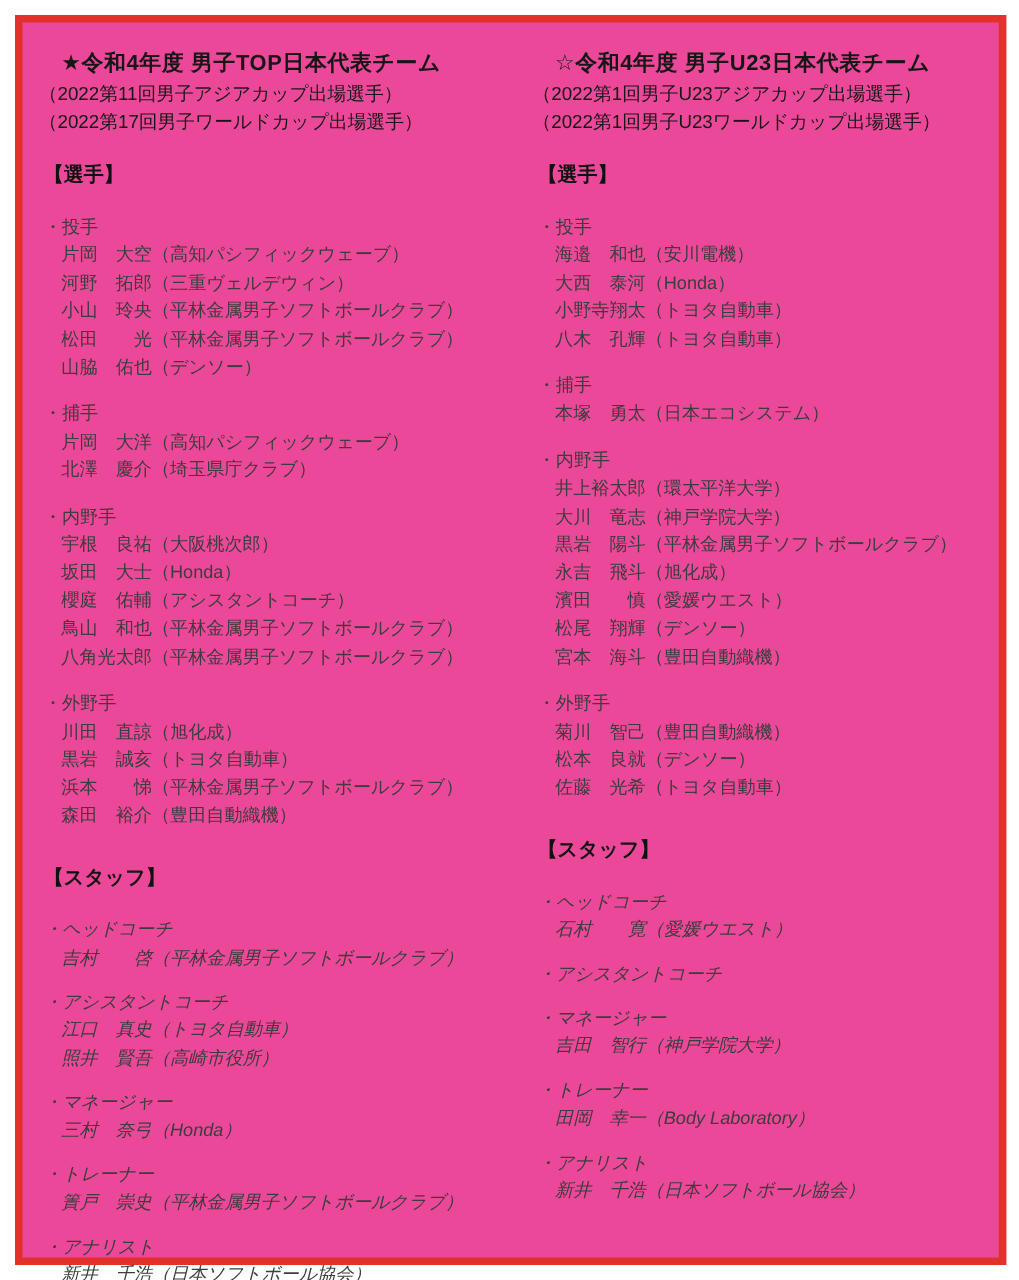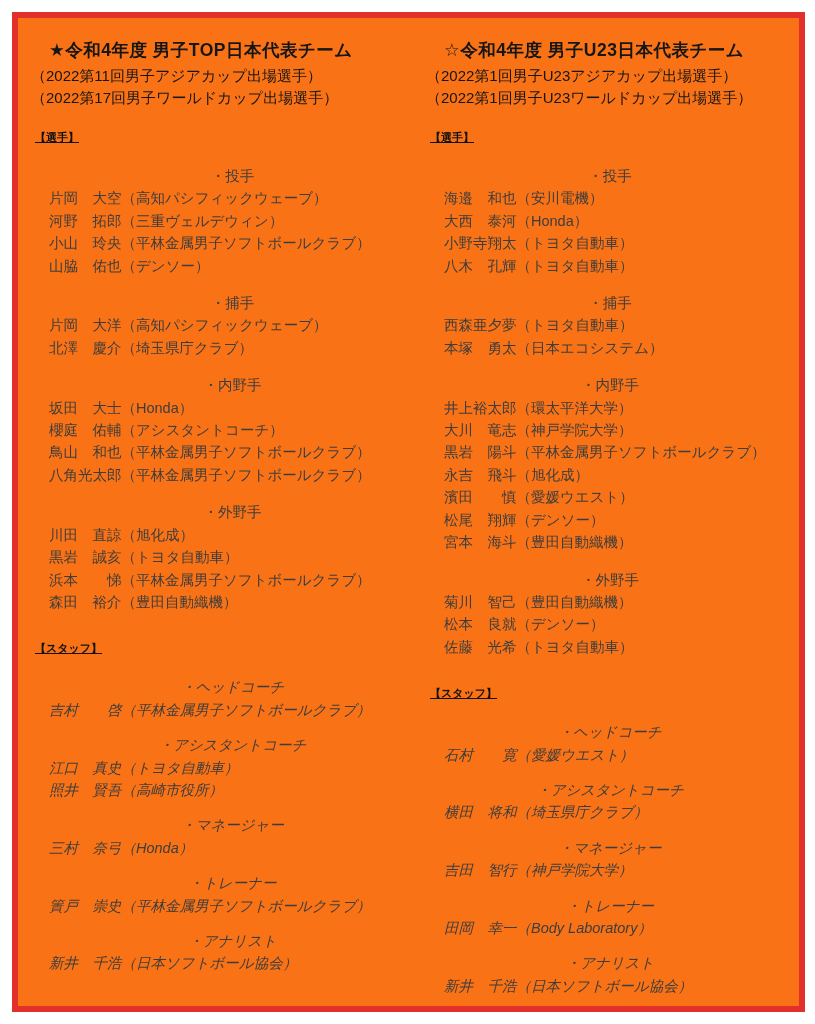--- a/index.html
+++ b/index.html
@@ -15,21 +15,21 @@
     overflow: hidden;
   }
   .page-frame {
     position: absolute;
     left: 12px;
     top: 12px;
     width: 793px;
     height: 1000px;
     box-sizing: border-box;
     border: 6px solid #e2302b;
-    background: #f97316;
+    background: #ec4899;
   }
   .columns {
     display: flex;
     flex-direction: row;
     padding: 20px 6px 0 17px;
   }
   .team-column {
     box-sizing: border-box;
   }
   .team-column.left  { width: 395px; }
@@ -44,43 +44,41 @@
   }
   .team-subtitle {
     font-size: 15px;
     font-weight: 400;
     color: #161616;
     line-height: 21.5px;
     white-space: nowrap;
     margin-left: -4px;
   }
   .section-heading {
-    font-size: 11px;
+    font-size: 16px;
     font-weight: 700;
     color: #111111;
     margin-top: 22px;
     margin-bottom: 20px;
-    text-decoration: underline;
   }
   .section-heading.staff {
     margin-top: 28px;
   }
   .group {
     margin-bottom: 15px;
   }
   .staff-groups .group {
     margin-bottom: 13px;
     font-style: italic;
   }
   .group-label {
     font-size: 14.5px;
     color: #3d3d3d;
     line-height: 22.4px;
     white-space: nowrap;
-    text-align: center;
   }
   .member-line {
     font-size: 14.5px;
     color: #3d3d3d;
     line-height: 22.4px;
     padding-left: 14px;
     white-space: nowrap;
   }
 </style>
 </head>
@@ -93,29 +91,31 @@
       <h1 class="team-title">★令和4年度 男子TOP日本代表チーム</h1>
       <div class="team-subtitle">（2022第11回男子アジアカップ出場選手）</div>
       <div class="team-subtitle">（2022第17回男子ワールドカップ出場選手）</div>
       <h2 class="section-heading">【選手】</h2>
       <div class="player-groups">
           <div class="group">
             <div class="group-label">・投手</div>
             <div class="member-line">片岡　大空（高知パシフィックウェーブ）</div>
             <div class="member-line">河野　拓郎（三重ヴェルデウィン）</div>
             <div class="member-line">小山　玲央（平林金属男子ソフトボールクラブ）</div>
+            <div class="member-line">松田　　光（平林金属男子ソフトボールクラブ）</div>
             <div class="member-line">山脇　佑也（デンソー）</div>
           </div>
           <div class="group">
             <div class="group-label">・捕手</div>
             <div class="member-line">片岡　大洋（高知パシフィックウェーブ）</div>
             <div class="member-line">北澤　慶介（埼玉県庁クラブ）</div>
           </div>
           <div class="group">
             <div class="group-label">・内野手</div>
+            <div class="member-line">宇根　良祐（大阪桃次郎）</div>
             <div class="member-line">坂田　大士（Honda）</div>
             <div class="member-line">櫻庭　佑輔（アシスタントコーチ）</div>
             <div class="member-line">鳥山　和也（平林金属男子ソフトボールクラブ）</div>
             <div class="member-line">八角光太郎（平林金属男子ソフトボールクラブ）</div>
           </div>
           <div class="group">
             <div class="group-label">・外野手</div>
             <div class="member-line">川田　直諒（旭化成）</div>
             <div class="member-line">黒岩　誠亥（トヨタ自動車）</div>
             <div class="member-line">浜本　　悌（平林金属男子ソフトボールクラブ）</div>
@@ -156,21 +156,20 @@
       <div class="player-groups">
           <div class="group">
             <div class="group-label">・投手</div>
             <div class="member-line">海邉　和也（安川電機）</div>
             <div class="member-line">大西　泰河（Honda）</div>
             <div class="member-line">小野寺翔太（トヨタ自動車）</div>
             <div class="member-line">八木　孔輝（トヨタ自動車）</div>
           </div>
           <div class="group">
             <div class="group-label">・捕手</div>
-            <div class="member-line">西森亜夕夢（トヨタ自動車）</div>
             <div class="member-line">本塚　勇太（日本エコシステム）</div>
           </div>
           <div class="group">
             <div class="group-label">・内野手</div>
             <div class="member-line">井上裕太郎（環太平洋大学）</div>
             <div class="member-line">大川　竜志（神戸学院大学）</div>
             <div class="member-line">黒岩　陽斗（平林金属男子ソフトボールクラブ）</div>
             <div class="member-line">永吉　飛斗（旭化成）</div>
             <div class="member-line">濱田　　慎（愛媛ウエスト）</div>
             <div class="member-line">松尾　翔輝（デンソー）</div>
@@ -184,21 +183,20 @@
           </div>
         </div>
       <h2 class="section-heading staff">【スタッフ】</h2>
       <div class="staff-groups">
           <div class="group">
             <div class="group-label">・ヘッドコーチ</div>
             <div class="member-line">石村　　寛（愛媛ウエスト）</div>
           </div>
           <div class="group">
             <div class="group-label">・アシスタントコーチ</div>
-            <div class="member-line">横田　将和（埼玉県庁クラブ）</div>
           </div>
           <div class="group">
             <div class="group-label">・マネージャー</div>
             <div class="member-line">吉田　智行（神戸学院大学）</div>
           </div>
           <div class="group">
             <div class="group-label">・トレーナー</div>
             <div class="member-line">田岡　幸一（Body Laboratory）</div>
           </div>
           <div class="group">

